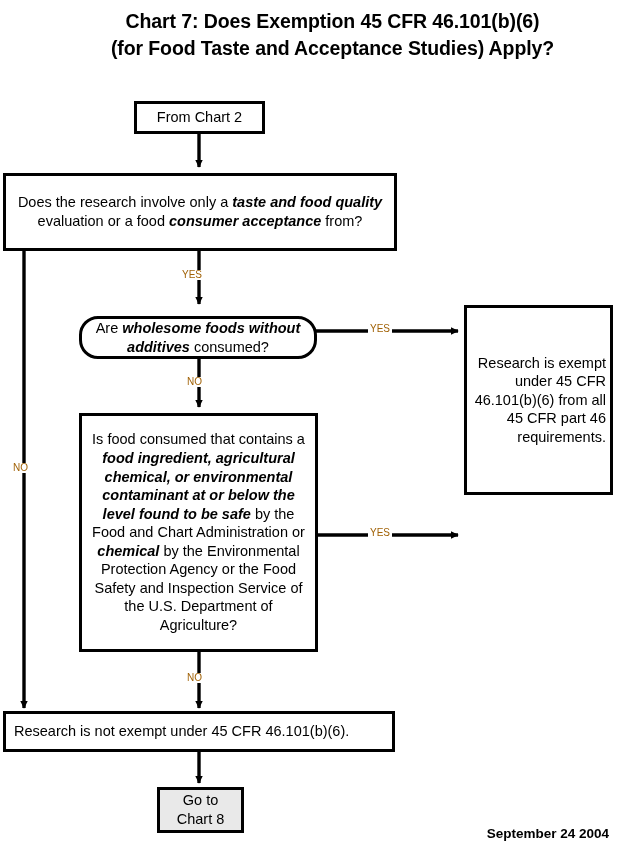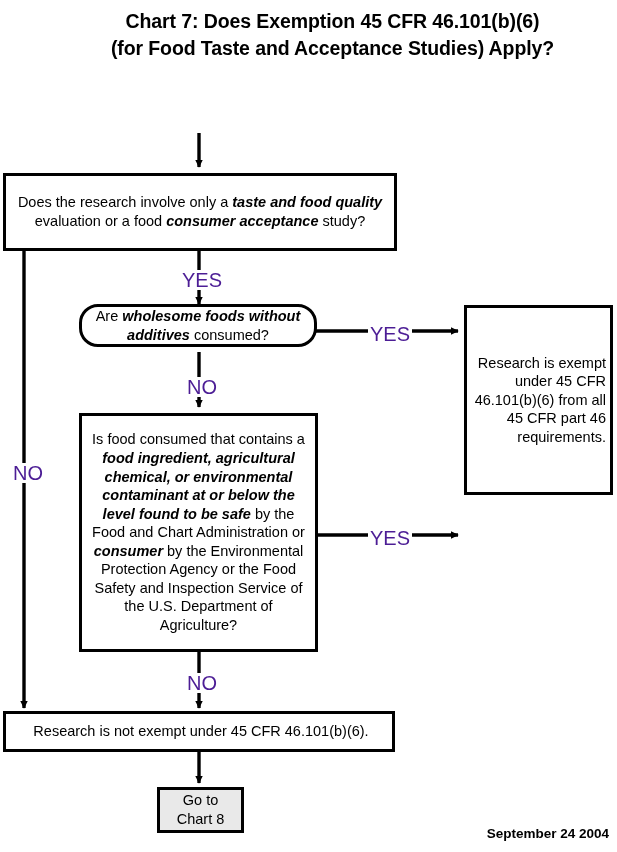--- a/index.html
+++ b/index.html
@@ -37,30 +37,30 @@
     background: #ffffff;
     display: flex;
     align-items: center;
     justify-content: center;
     text-align: center;
     font-size: 14.5px;
     line-height: 1.28;
   }
   .node .inner { width: 100%; padding: 0 4px; }
   .node.shaded { background: #e9e9e9; }
-  .node.leftalign { justify-content: flex-start; text-align: center; }
+  .node.leftalign { justify-content: flex-start; text-align: left; }
   .node.leftalign .inner { padding-left: 8px; }
 
   .node b { font-weight: bold; font-style: italic; }
 
   .edge-label {
     position: absolute;
-    font-size: 20px;
+    font-size: 10px;
     line-height: 1;
-    color: #4c1d95;
+    color: #a16207;
     background: #ffffff;
     padding: 0 2px;
     white-space: nowrap;
   }
 
   #wires {
     position: absolute;
     left: 0;
     top: 0;
     width: 617px;
@@ -104,36 +104,39 @@
 
     <line x1="199" y1="352" x2="199" y2="407" stroke="#000000" stroke-width="3.4" marker-end="url(#arrow)"></line>
 
     <line x1="317" y1="535" x2="458" y2="535" stroke="#000000" stroke-width="3.4" marker-end="url(#arrow)"></line>
 
     <line x1="199" y1="651" x2="199" y2="708" stroke="#000000" stroke-width="3.4" marker-end="url(#arrow)"></line>
 
     <line x1="199" y1="752" x2="199" y2="783" stroke="#000000" stroke-width="3.4" marker-end="url(#arrow)"></line>
   </svg>
 
+  <div class="node" style="left:134px; top:101px; width:131px; height:33px;">
+    <span class="inner">From Chart 2</span>
+  </div>
 
   <div class="node" style="left:3px; top:173px; width:394px; height:78px;">
     <span class="inner">
-      <span>Does the research involve only a </span><b>taste and food quality</b><span> evaluation or a food </span><b>consumer acceptance</b><span> study?</span>
+      <span>Does the research involve only a </span><b>taste and food quality</b><span> evaluation or a food </span><b>consumer acceptance</b><span> from?</span>
     </span>
   </div>
 
-  <div class="node" style="left:79px; top:304px; width:238px; height:43px;border-radius:19px;">
+  <div class="node" style="left:79px; top:316px; width:238px; height:43px;border-radius:19px;">
     <span class="inner">
       <span>Are </span><b>wholesome foods without additives</b><span> consumed?</span>
     </span>
   </div>
 
   <div class="node" style="left:79px; top:413px; width:239px; height:239px;">
     <span class="inner">
-      <span>Is food consumed that contains a </span><b>food ingredient, agricultural chemical, or environmental contaminant at or below the level found to be safe</b><span> by the Food and Chart Administration or </span><b>consumer</b><span> by the Environmental Protection Agency or the Food Safety and Inspection Service of the U.S. Department of Agriculture?</span>
+      <span>Is food consumed that contains a </span><b>food ingredient, agricultural chemical, or environmental contaminant at or below the level found to be safe</b><span> by the Food and Chart Administration or </span><b>chemical</b><span> by the Environmental Protection Agency or the Food Safety and Inspection Service of the U.S. Department of Agriculture?</span>
     </span>
   </div>
 
   <div class="node" style="left:464px; top:305px; width:149px; height:190px;text-align:right;">
     <span class="inner">Research is exempt under 45 CFR 46.101(b)(6) from all 45 CFR part 46 requirements.</span>
   </div>
 
   <div class="node leftalign" style="left:3px; top:711px; width:392px; height:41px;">
     <span class="inner">Research is not exempt under 45 CFR 46.101(b)(6).</span>
   </div>

